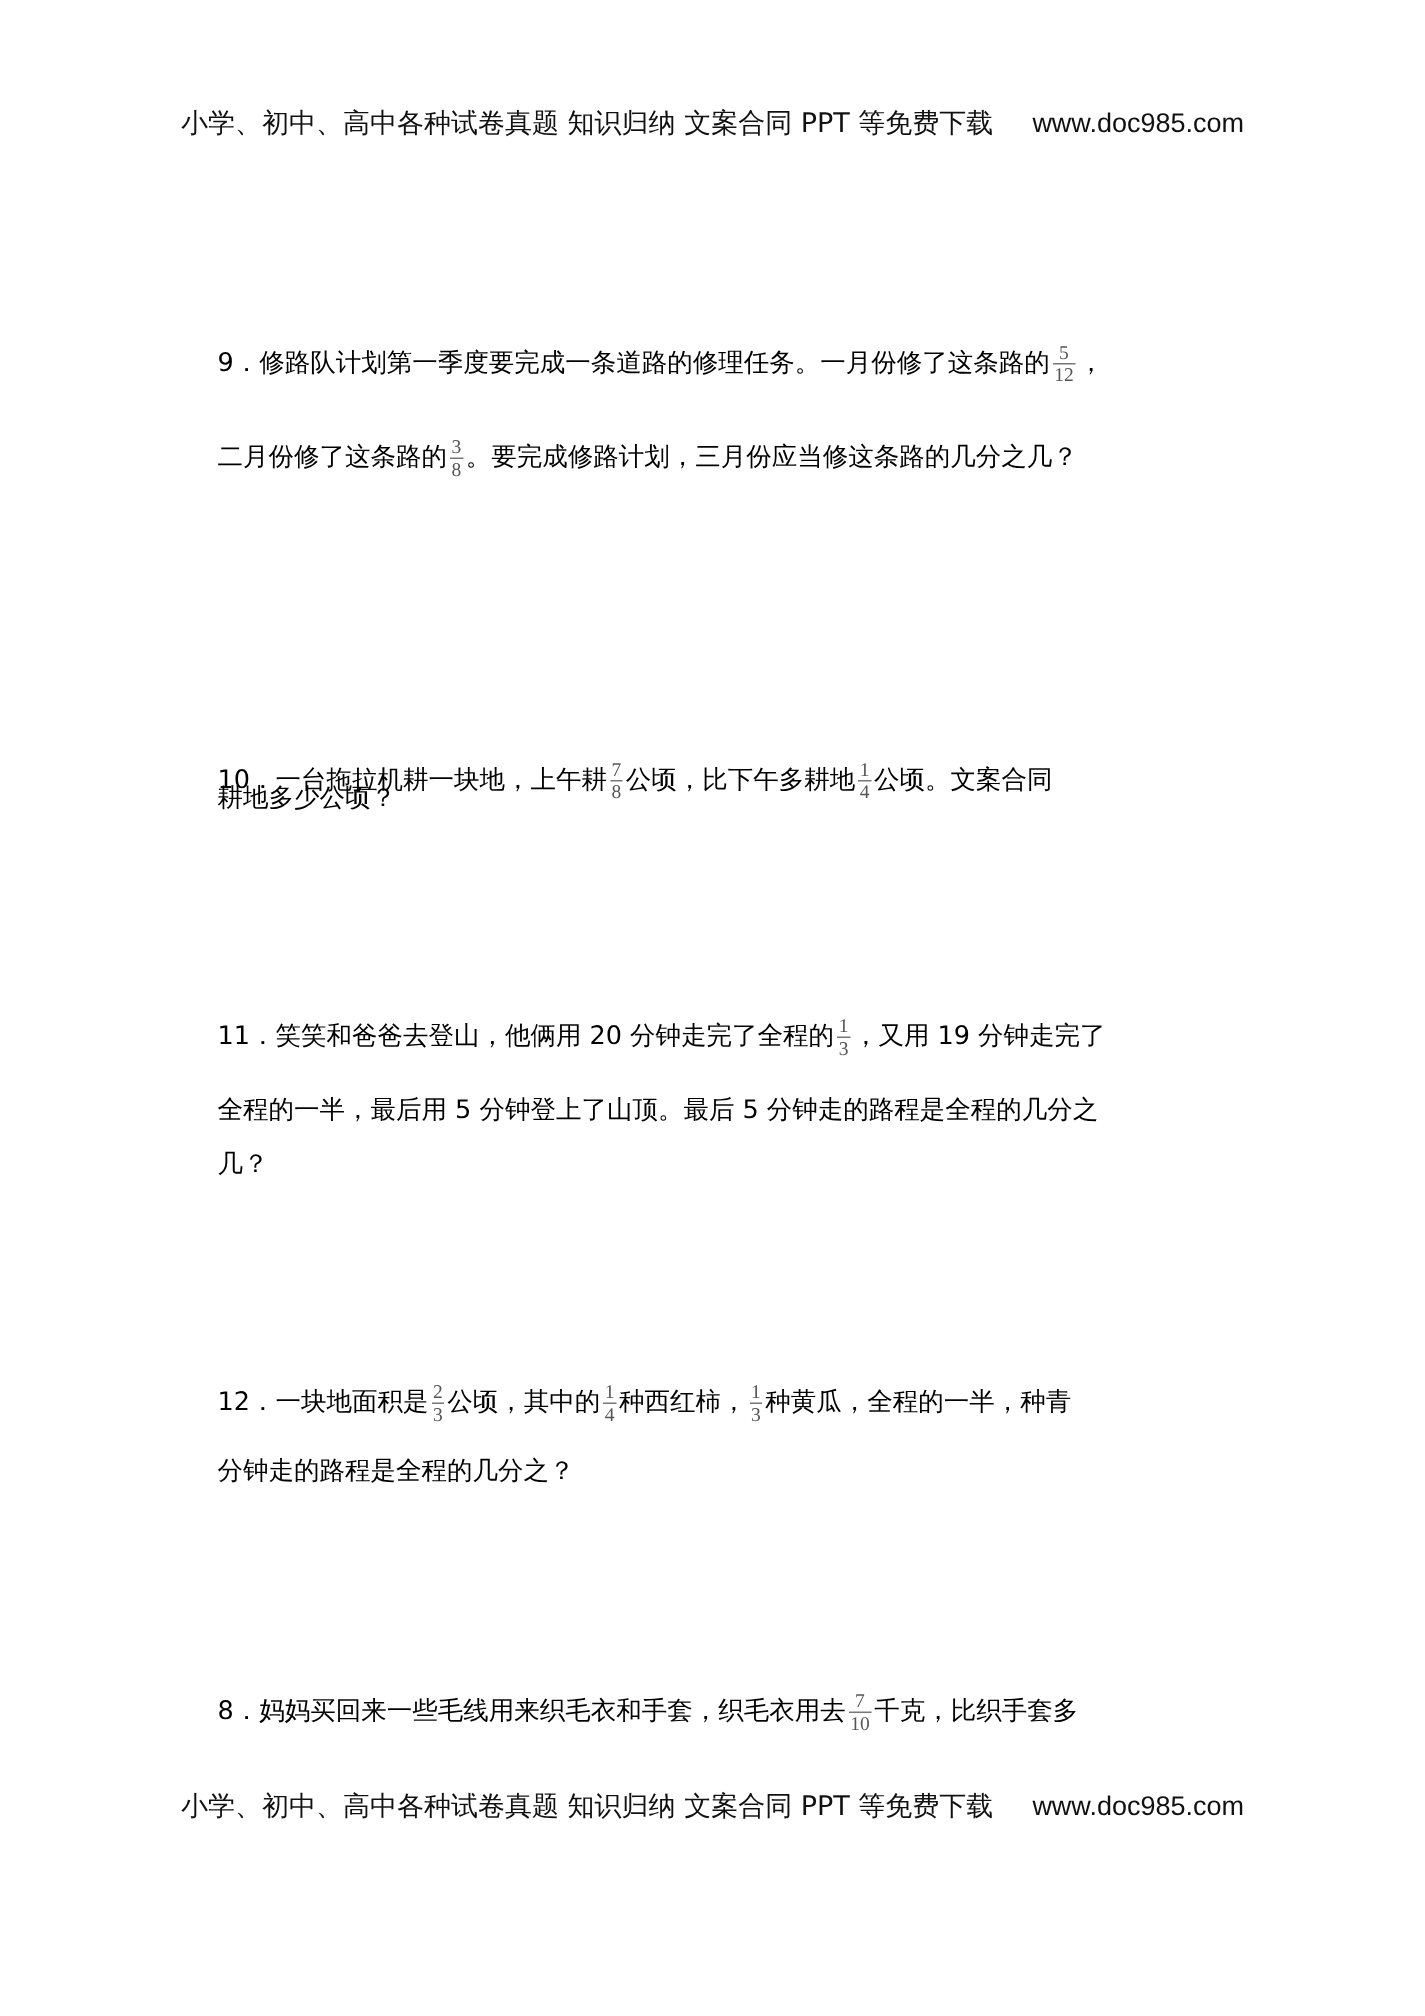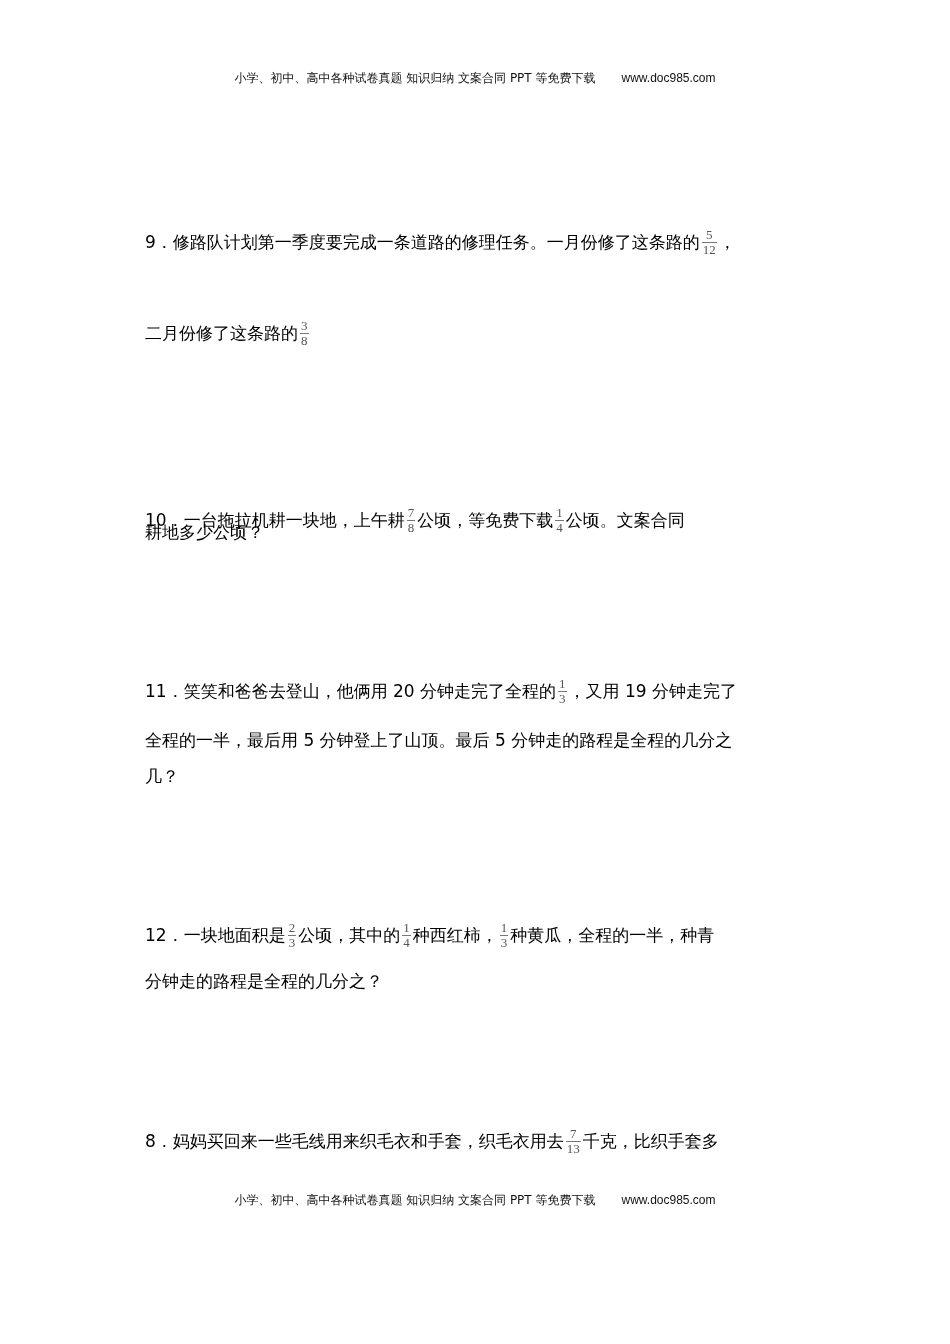--- a/index.html
+++ b/index.html
@@ -1,19 +1,19 @@
 <!DOCTYPE html>
 <html><head>
 <meta charset="utf-8">
 <style>
   html, body { margin: 0; padding: 0; background: #ffffff; }
   body { width: 950px; height: 1344px; position: relative; overflow: hidden;
          font-family: "DejaVu Sans", sans-serif; color: #000; }
   .hdr { position: absolute; left: 0; width: 950px; text-align: center;
-         font-size: 12px; color: #111; white-space: nowrap; }
+         font-size: 18px; color: #111; white-space: nowrap; }
   .hdr .url { margin-left: 26px; font-family: "Liberation Sans", sans-serif; }
   .line { position: absolute; left: 145px; font-size: 17px; white-space: nowrap;
           line-height: 24px; color: #000; }
   .frac { display: inline-flex; flex-direction: column; align-items: center;
           vertical-align: middle; font-family: "Liberation Serif", serif;
           font-size: 13px; color: #555; line-height: 14px; margin: 0 2px; }
   .frac .num { padding: 0 1px; }
   .frac .bar { width: 100%; min-width: 8px; border-top: 1px solid #777; }
   .frac .den { padding: 0 1px; }
 </style>
@@ -25,36 +25,36 @@
 </div>
 
 <div>
   <div class="line" style="top:228px;">
     <span>9．</span><span>修路队计划第一季度要完成一条道路的修理任务。一月份修了这条路的</span><span class="frac">
         <span class="num">5</span>
         <span class="bar"></span>
         <span class="den">12</span>
       </span><span>，</span>
   </div>
-  <div class="line" style="top:319px;">
+  <div class="line" style="top:291px;">
     <span>二月份修了这条路的</span><span class="frac">
         <span class="num">3</span>
         <span class="bar"></span>
         <span class="den">8</span>
-      </span>
+      </span><span>。要完成修路计划，三月份应当修这条路的几分之几？</span>
   </div>
 </div>
 
 <div>
   <div class="line" style="top:471px;margin-top:35px;">
     <span>10．</span><span>一台拖拉机耕一块地，上午耕</span><span class="frac">
         <span class="num">7</span>
         <span class="bar"></span>
         <span class="den">8</span>
-      </span><span>公顷，等免费下载</span><span class="frac">
+      </span><span>公顷，比下午多耕地</span><span class="frac">
         <span class="num">1</span>
         <span class="bar"></span>
         <span class="den">4</span>
       </span><span>公顷。文案合同</span>
   </div>
   <div class="line" style="top:522px;font-family:Liberation Mono, monospace;">
     <span>耕地多少公顷？</span>
   </div>
 </div>
 
@@ -93,20 +93,20 @@
   <div class="line" style="top:969px;">
     <span>分钟走的路程是全程的几分之？</span>
   </div>
 </div>
 
 <div>
   <div class="line" style="top:1127px;">
     <span>8．</span><span>妈妈买回来一些毛线用来织毛衣和手套，织毛衣用去</span><span class="frac">
         <span class="num">7</span>
         <span class="bar"></span>
-        <span class="den">13</span>
+        <span class="den">10</span>
       </span><span>千克，比织手套多</span>
   </div>
 </div>
 
 <div class="hdr" style="top:1192px;">
   <span>小学、初中、高中各种试卷真题  知识归纳  文案合同  PPT 等免费下载</span><span class="url">www.doc985.com</span>
 </div>
 
 </body></html>

